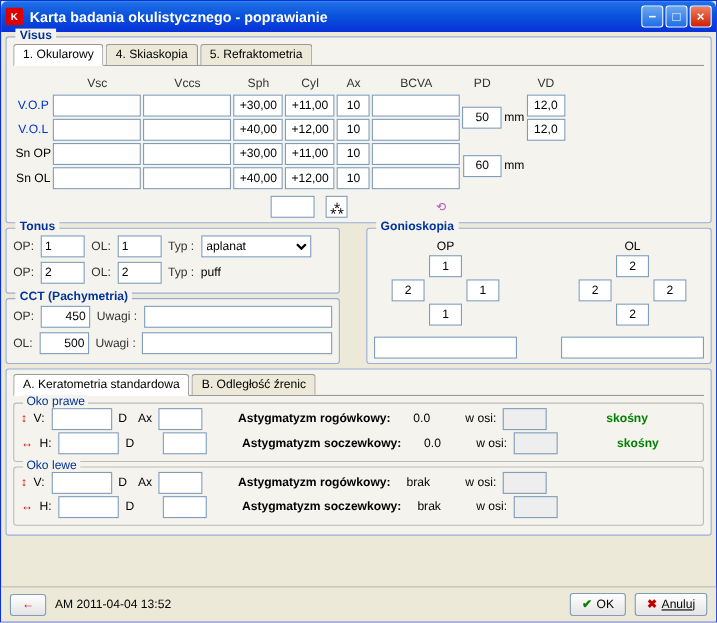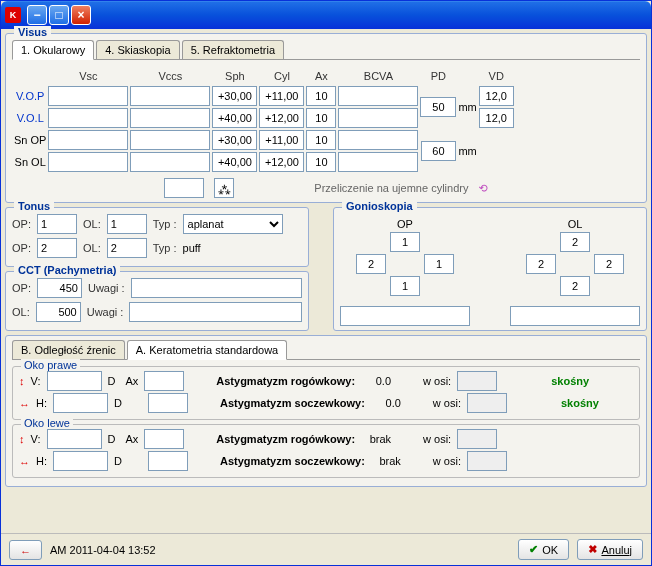--- a/index.html
+++ b/index.html
@@ -50,20 +50,21 @@
 .conv-icon{color:#c050c0;}
 .check{color:#008000;font-weight:bold;}
 .xmark{color:#c00000;font-weight:bold;}
 </style>
 </head>
 <body>
 
 <div class="window">
   <div class="titlebar">
     <div class="icon">K</div>
+    <div class="title">Karta badania okulistycznego - poprawianie</div>
     <div class="winbtns">
       <div class="winbtn">−</div>
       <div class="winbtn">□</div>
       <div class="winbtn close">×</div>
     </div>
   </div>
 
   <div class="body">
 
     <div class="group">
@@ -130,21 +131,20 @@
           <td><input class="txt c" style="width: 30px;" value="10"></td>
           <td><input class="txt" style="width: 80px;"></td>
           <td></td>
         </tr>
       </tbody>
         </table>
       <div class="conv-row">
         <input class="txt" style="width: 40px;">
         <span class="small-btn">⁂</span>
         <span style="width:60px"></span>
-        <span class="conv-txt">Przeliczenie na ujemne cylindry</span>
         <span class="conv-icon">⟲</span>
       </div>
     </div>
 
     <div class="mid">
       <div class="left">
         <div class="group">
           <div class="legend">Tonus</div>
           <div class="row">
             <span class="lbl">OP:</span>
@@ -205,22 +205,22 @@
               <input class="ginput" value="2" style="">
               <input class="wide" style="margin-top: 8px;">
             </div>
           </div>
         </div>
       </div>
     </div>
 
     <div class="group kerato">
       <div class="tabs" style="margin-top:-2px">
+        <div class="tab active">A. Keratometria standardowa</div>
         <div class="tab">B. Odległość źrenic</div>
-        <div class="tab active">A. Keratometria standardowa</div>
       </div>
       <div class="sub">
         <div class="slegend">Oko prawe</div>
         <div class="krow">
           <span class="arrow-v">↕</span>
           <span>V:</span>
           <input class="txt" style="width: 55px;">
             <span>D</span>
           <span style="margin-left:4px">Ax</span>
           <input class="txt" style="width: 40px;">

